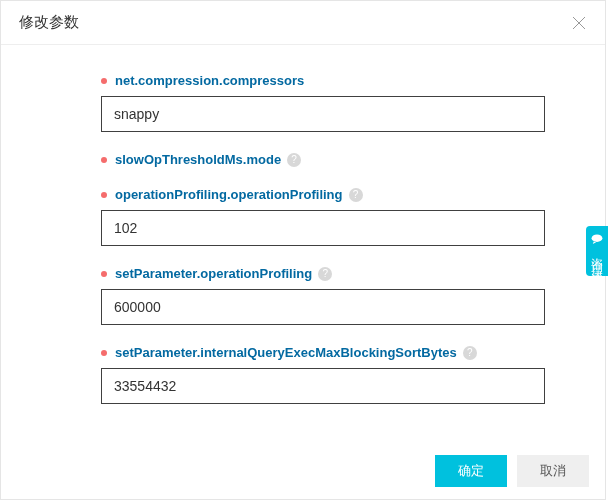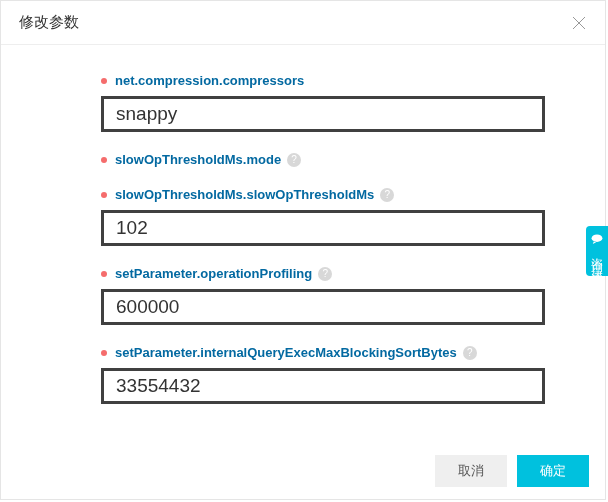--- a/index.html
+++ b/index.html
@@ -74,23 +74,23 @@
     margin-left: 6px;
     display: inline-flex;
     align-items: center;
     justify-content: center;
     font-size: 10px;
     flex-shrink: 0;
   }
   .field-input {
     width: 100%;
     height: 36px;
-    border: 3px solid #404040;
+    border: 1px solid #404040;
     padding: 0 12px;
-    font-size: 19px;
+    font-size: 14px;
     color: #333;
     outline: none;
     background: #fff;
   }
   .footer {
     display: flex;
     justify-content: flex-end;
     align-items: center;
     padding: 10px 16px 12px 16px;
     gap: 10px;
@@ -170,21 +170,21 @@
       <div class="field-label-row">
         <span class="req-dot"></span>
         <span class="field-label">slowOpThresholdMs.mode</span>
         <span class="help-icon">?</span>
       </div>
     </div>
 
     <div class="field">
       <div class="field-label-row">
         <span class="req-dot"></span>
-        <span class="field-label">slowOpThresholdMs.slowOpThresholdMs</span>
+        <span class="field-label">operationProfiling.operationProfiling</span>
         <span class="help-icon">?</span>
       </div>
       <input class="field-input" type="text" value="102" style="">
     </div>
 
     <div class="field">
       <div class="field-label-row">
         <span class="req-dot"></span>
         <span class="field-label">setParameter.operationProfiling</span>
         <span class="help-icon">?</span>
@@ -197,22 +197,22 @@
         <span class="req-dot"></span>
         <span class="field-label">setParameter.internalQueryExecMaxBlockingSortBytes</span>
         <span class="help-icon">?</span>
       </div>
       <input class="field-input" type="text" value="33554432" style="">
     </div>
 
   </div>
 
   <div class="footer">
+    <button class="btn btn-primary">确定</button>
     <button class="btn btn-default">取消</button>
-    <button class="btn btn-primary">确定</button>
   </div>
 
 </div>
 
 <div class="side-tab">
   <svg class="side-tab-icon" viewBox="0 0 16 12" fill="#fff">
     <ellipse cx="8" cy="5" rx="6.5" ry="4.5"></ellipse>
     <path d="M4 9 L3 12 L7 10 Z"></path>
   </svg>
   <span class="side-tab-text">咨询 建议</span>

